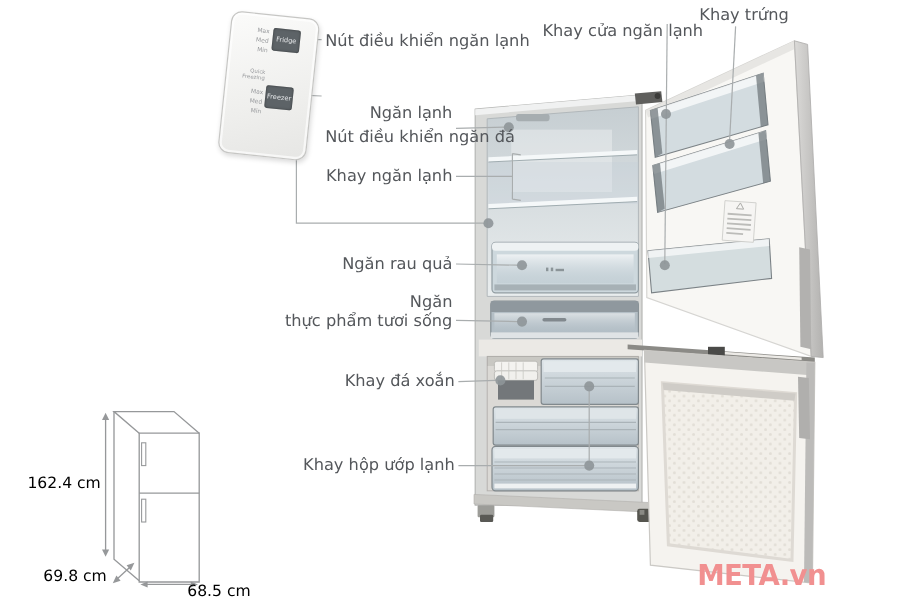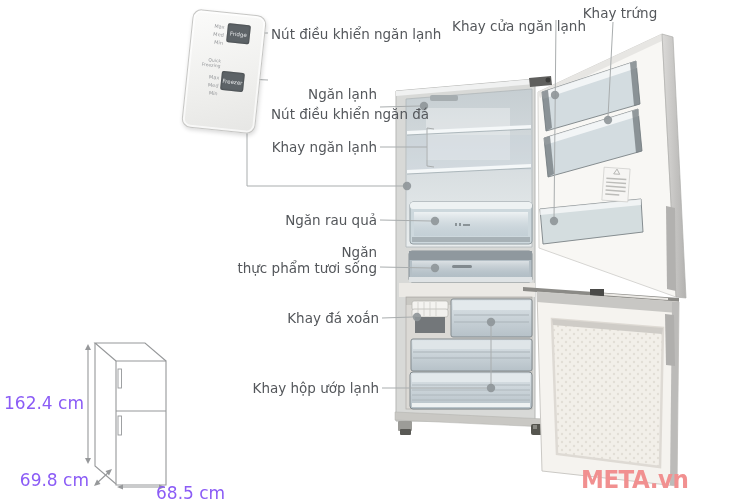--- a/index.html
+++ b/index.html
@@ -1,21 +1,21 @@
 <!DOCTYPE html>
 <html><head>
 <meta charset="utf-8">
 <style>
   html,body{margin:0;padding:0;background:#fff;}
   #stage{position:relative;width:750px;height:500px;background:#ffffff;overflow:hidden;
          font-family:"DejaVu Sans","Liberation Sans",sans-serif;}
   .lbl{position:absolute;font-size:13.5px;line-height:16px;color:#54575b;white-space:nowrap;}
   .lbl.r{text-align:right;}
   .lbl.c{transform:translateX(-50%);text-align:center;}
-  .dim{position:absolute;font-size:17px;line-height:15px;color:#8b5cf6;white-space:nowrap;}
+  .dim{position:absolute;font-size:13px;line-height:15px;color:#000000;white-space:nowrap;}
   .two{white-space:normal;text-align:center;}
   svg{position:absolute;left:0;top:0;}
   
   .cpanel{position:absolute;left:187px;top:12px;width:72px;height:117px;
           transform:rotate(6deg);border-radius:9px;
           background:linear-gradient(160deg,#fbfbfa 0%,#efefed 60%,#e6e6e4 100%);
           border:1px solid #c6c6c4;
           box-shadow:1px 2px 4px rgba(0,0,0,0.15), inset 0 0 0 2px rgba(255,255,255,0.65);}
   .pbtn{position:absolute;background:#5d6367;color:#e4e6e8;font-size:5.5px;line-height:6px;
         border-radius:2px;display:flex;align-items:center;justify-content:center;

